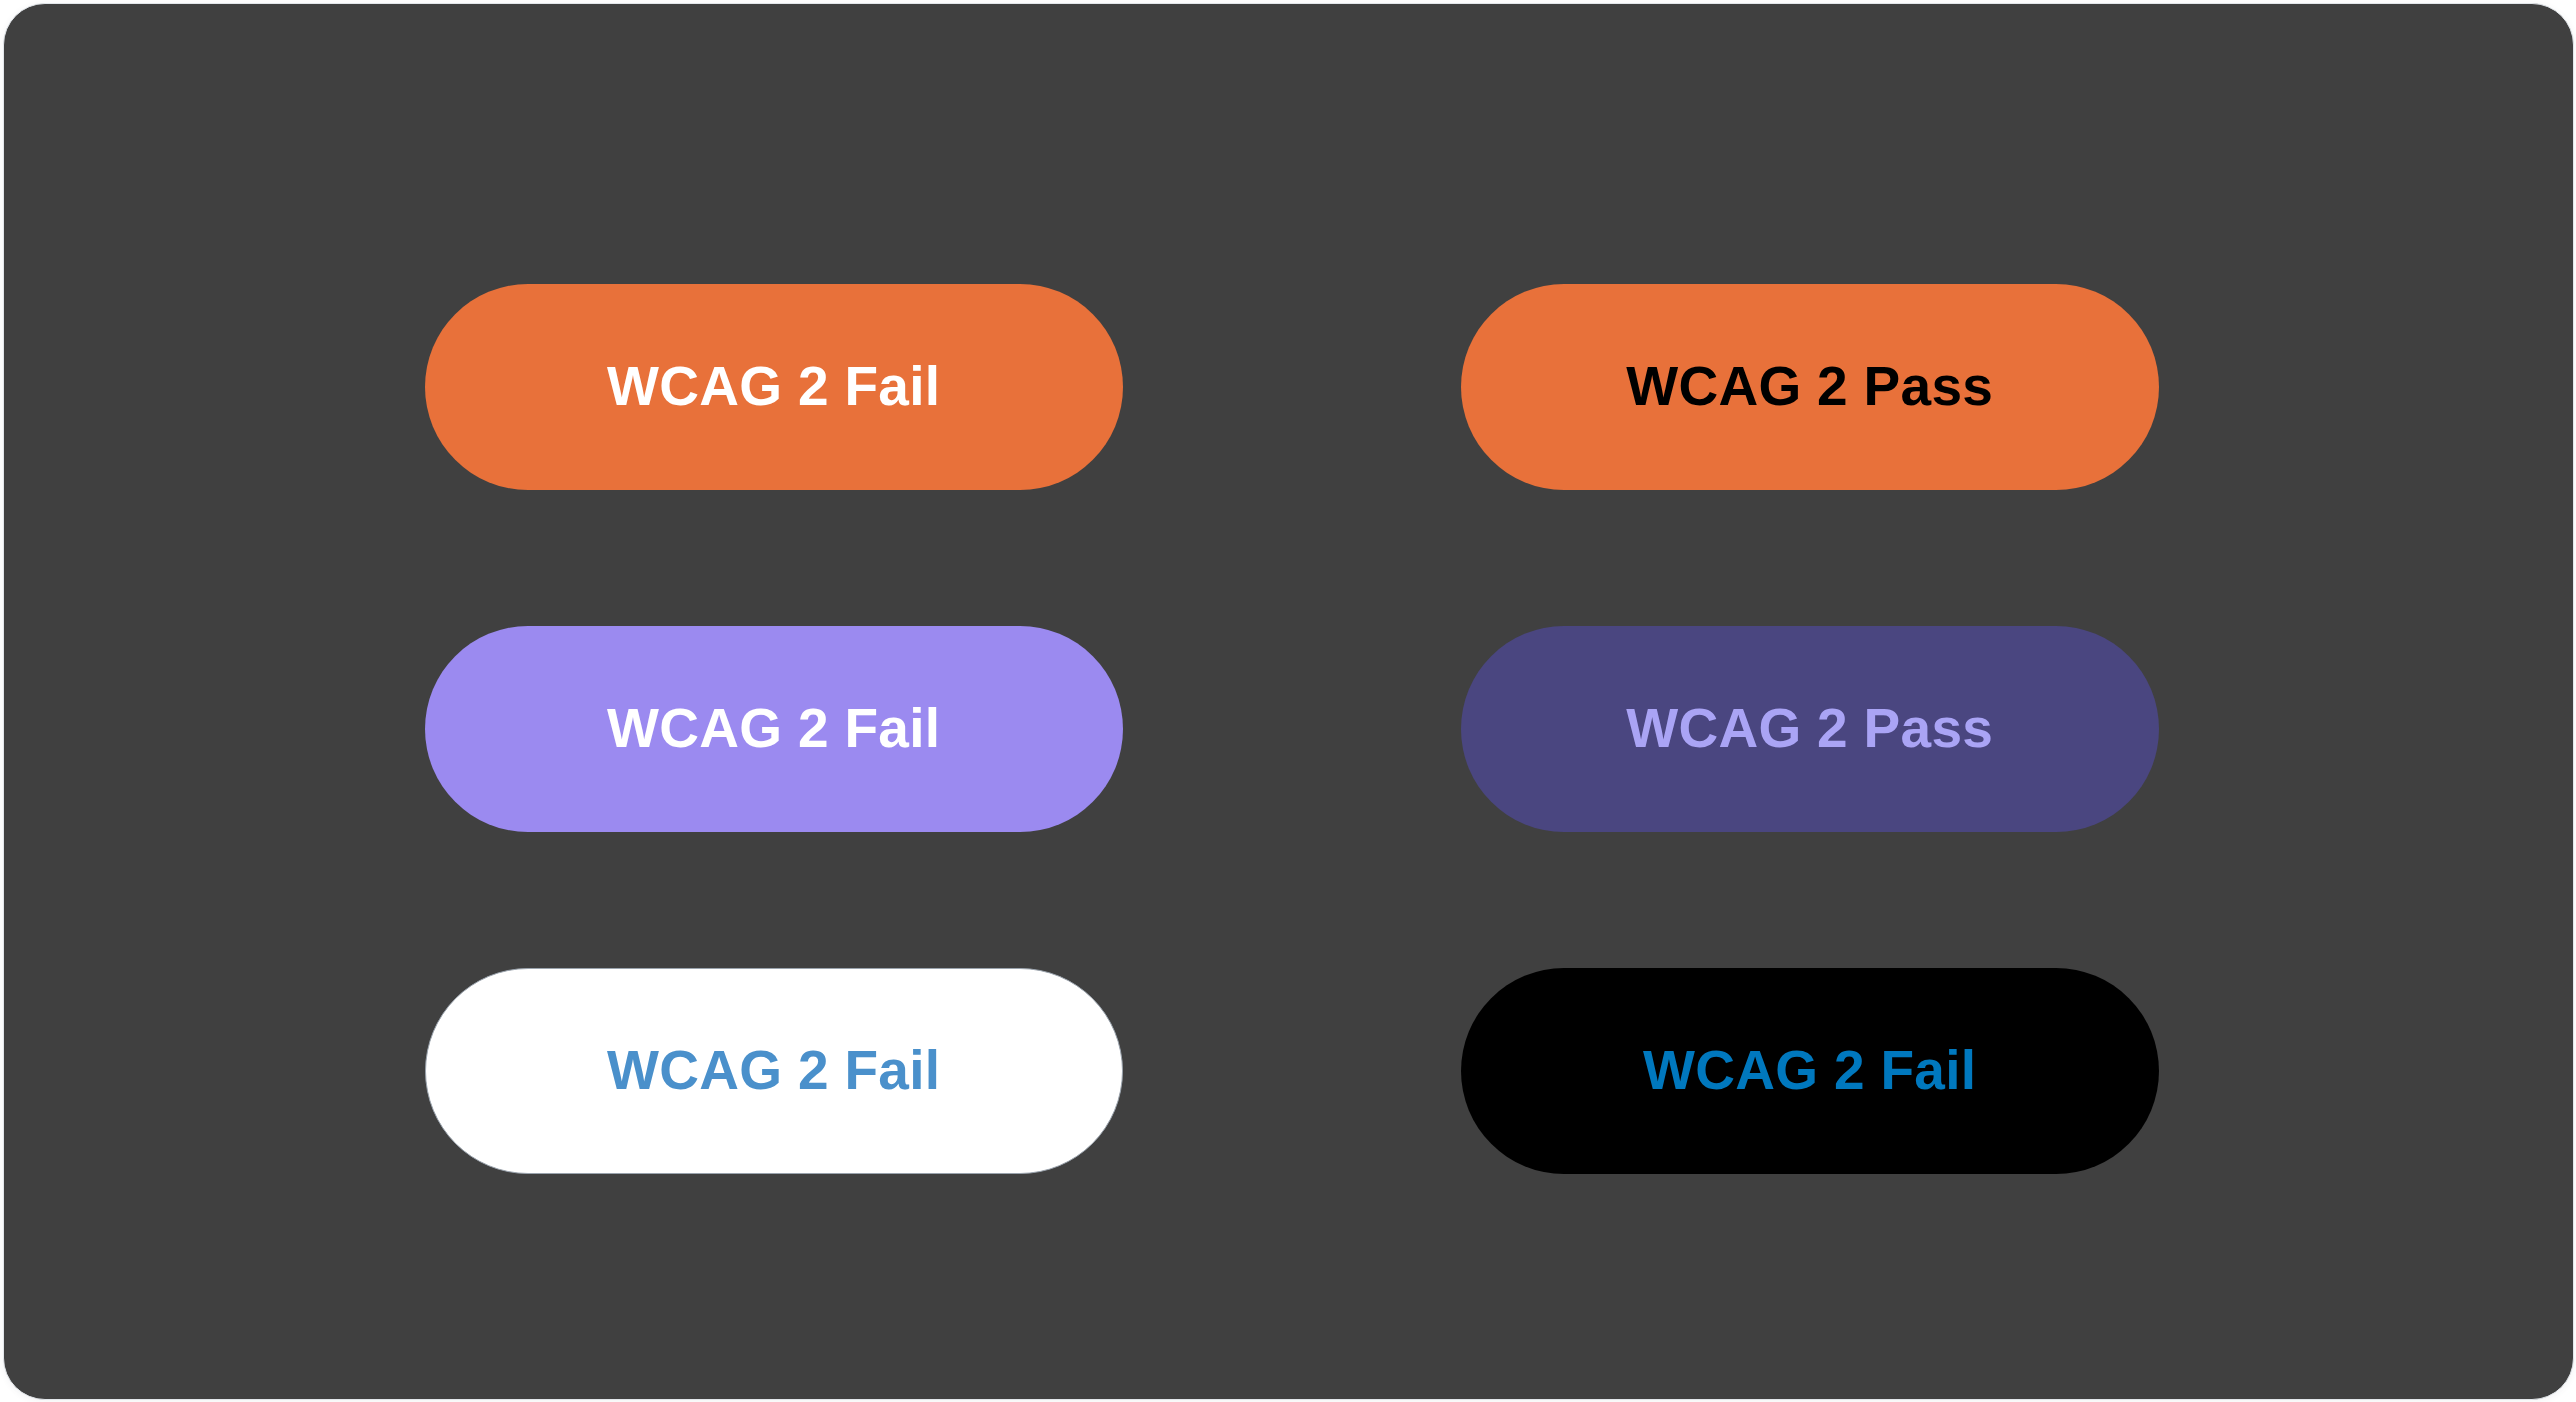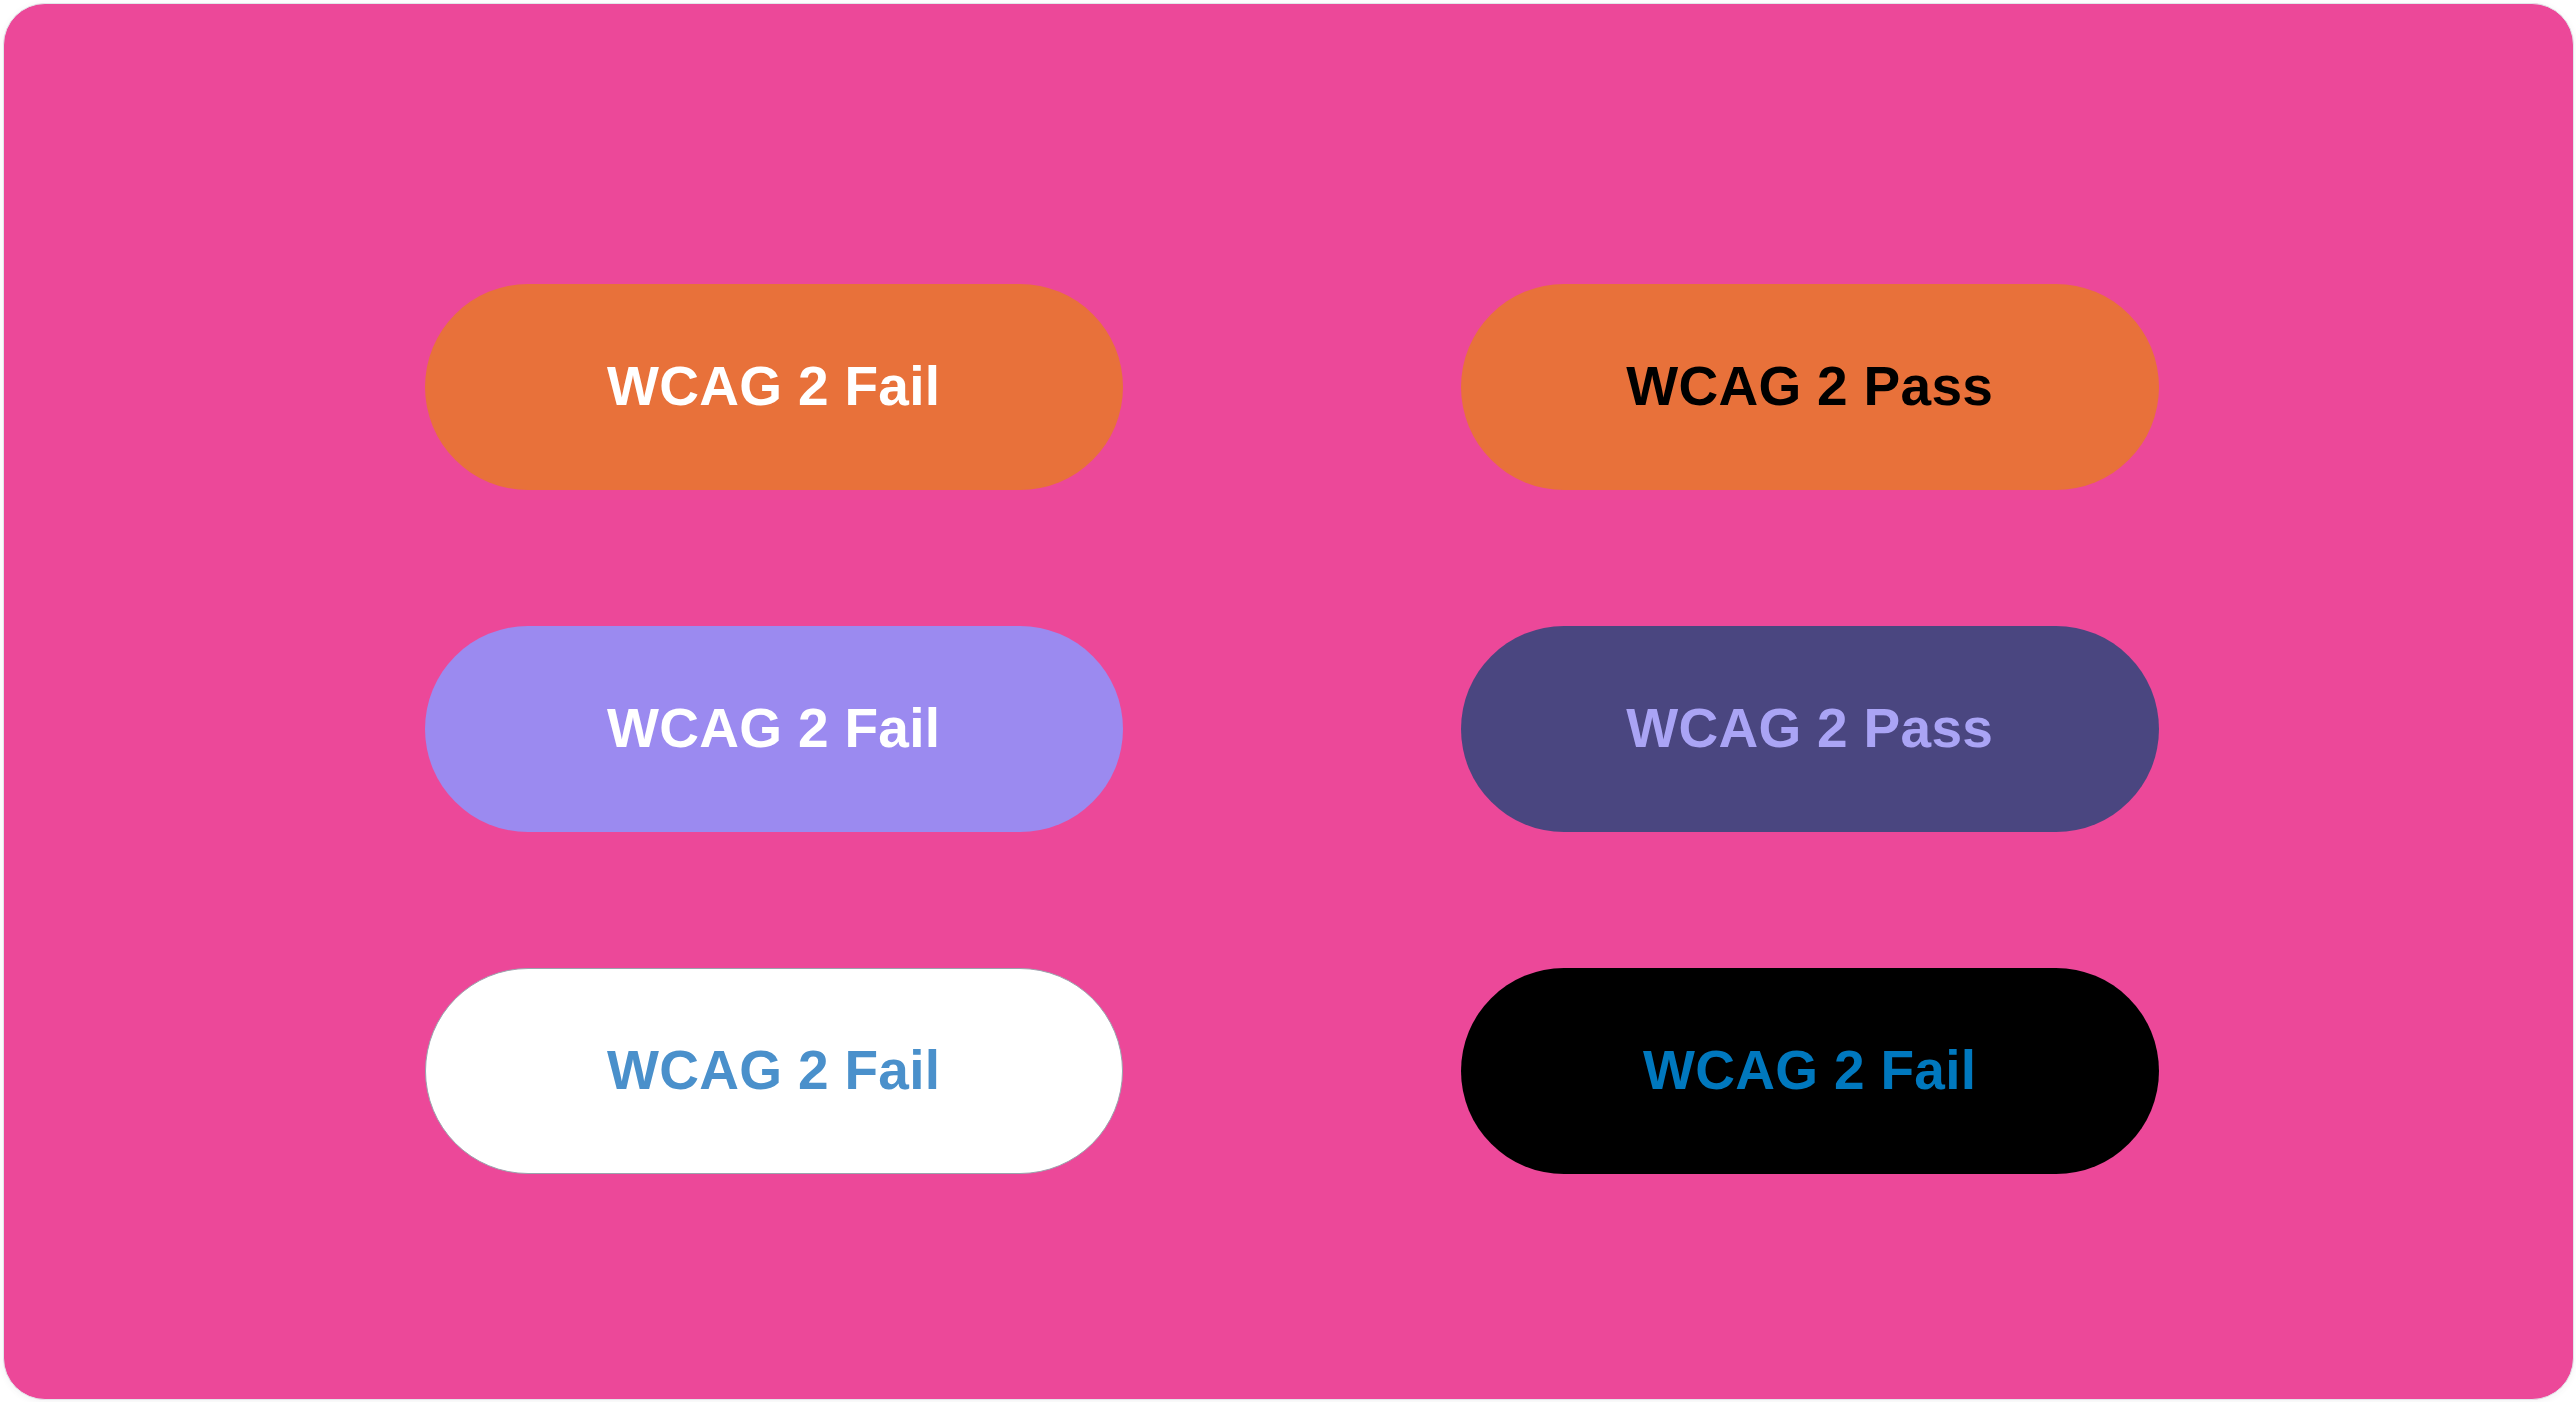--- a/index.html
+++ b/index.html
@@ -65,21 +65,21 @@
   }
 
   .btn-label {
     display: block;
     white-space: nowrap;
   }
 </style>
 </head>
 <body>
 
-<div id="card" style="background: #ec4899; border-color: rgb(226, 230, 234);">
+<div id="card" style="background: #404040; border-color: rgb(226, 230, 234);">
 
   <div id="button-grid">
 
     <button class="wcag-button" id="btn-0" style="background: rgb(232, 113, 58); color: rgb(255, 255, 255);">
       <span class="btn-label">WCAG 2 Fail</span>
     </button>
 
     <button class="wcag-button" id="btn-1" style="background: rgb(232, 113, 58); color: rgb(0, 0, 0);">
       <span class="btn-label">WCAG 2 Pass</span>
     </button>

